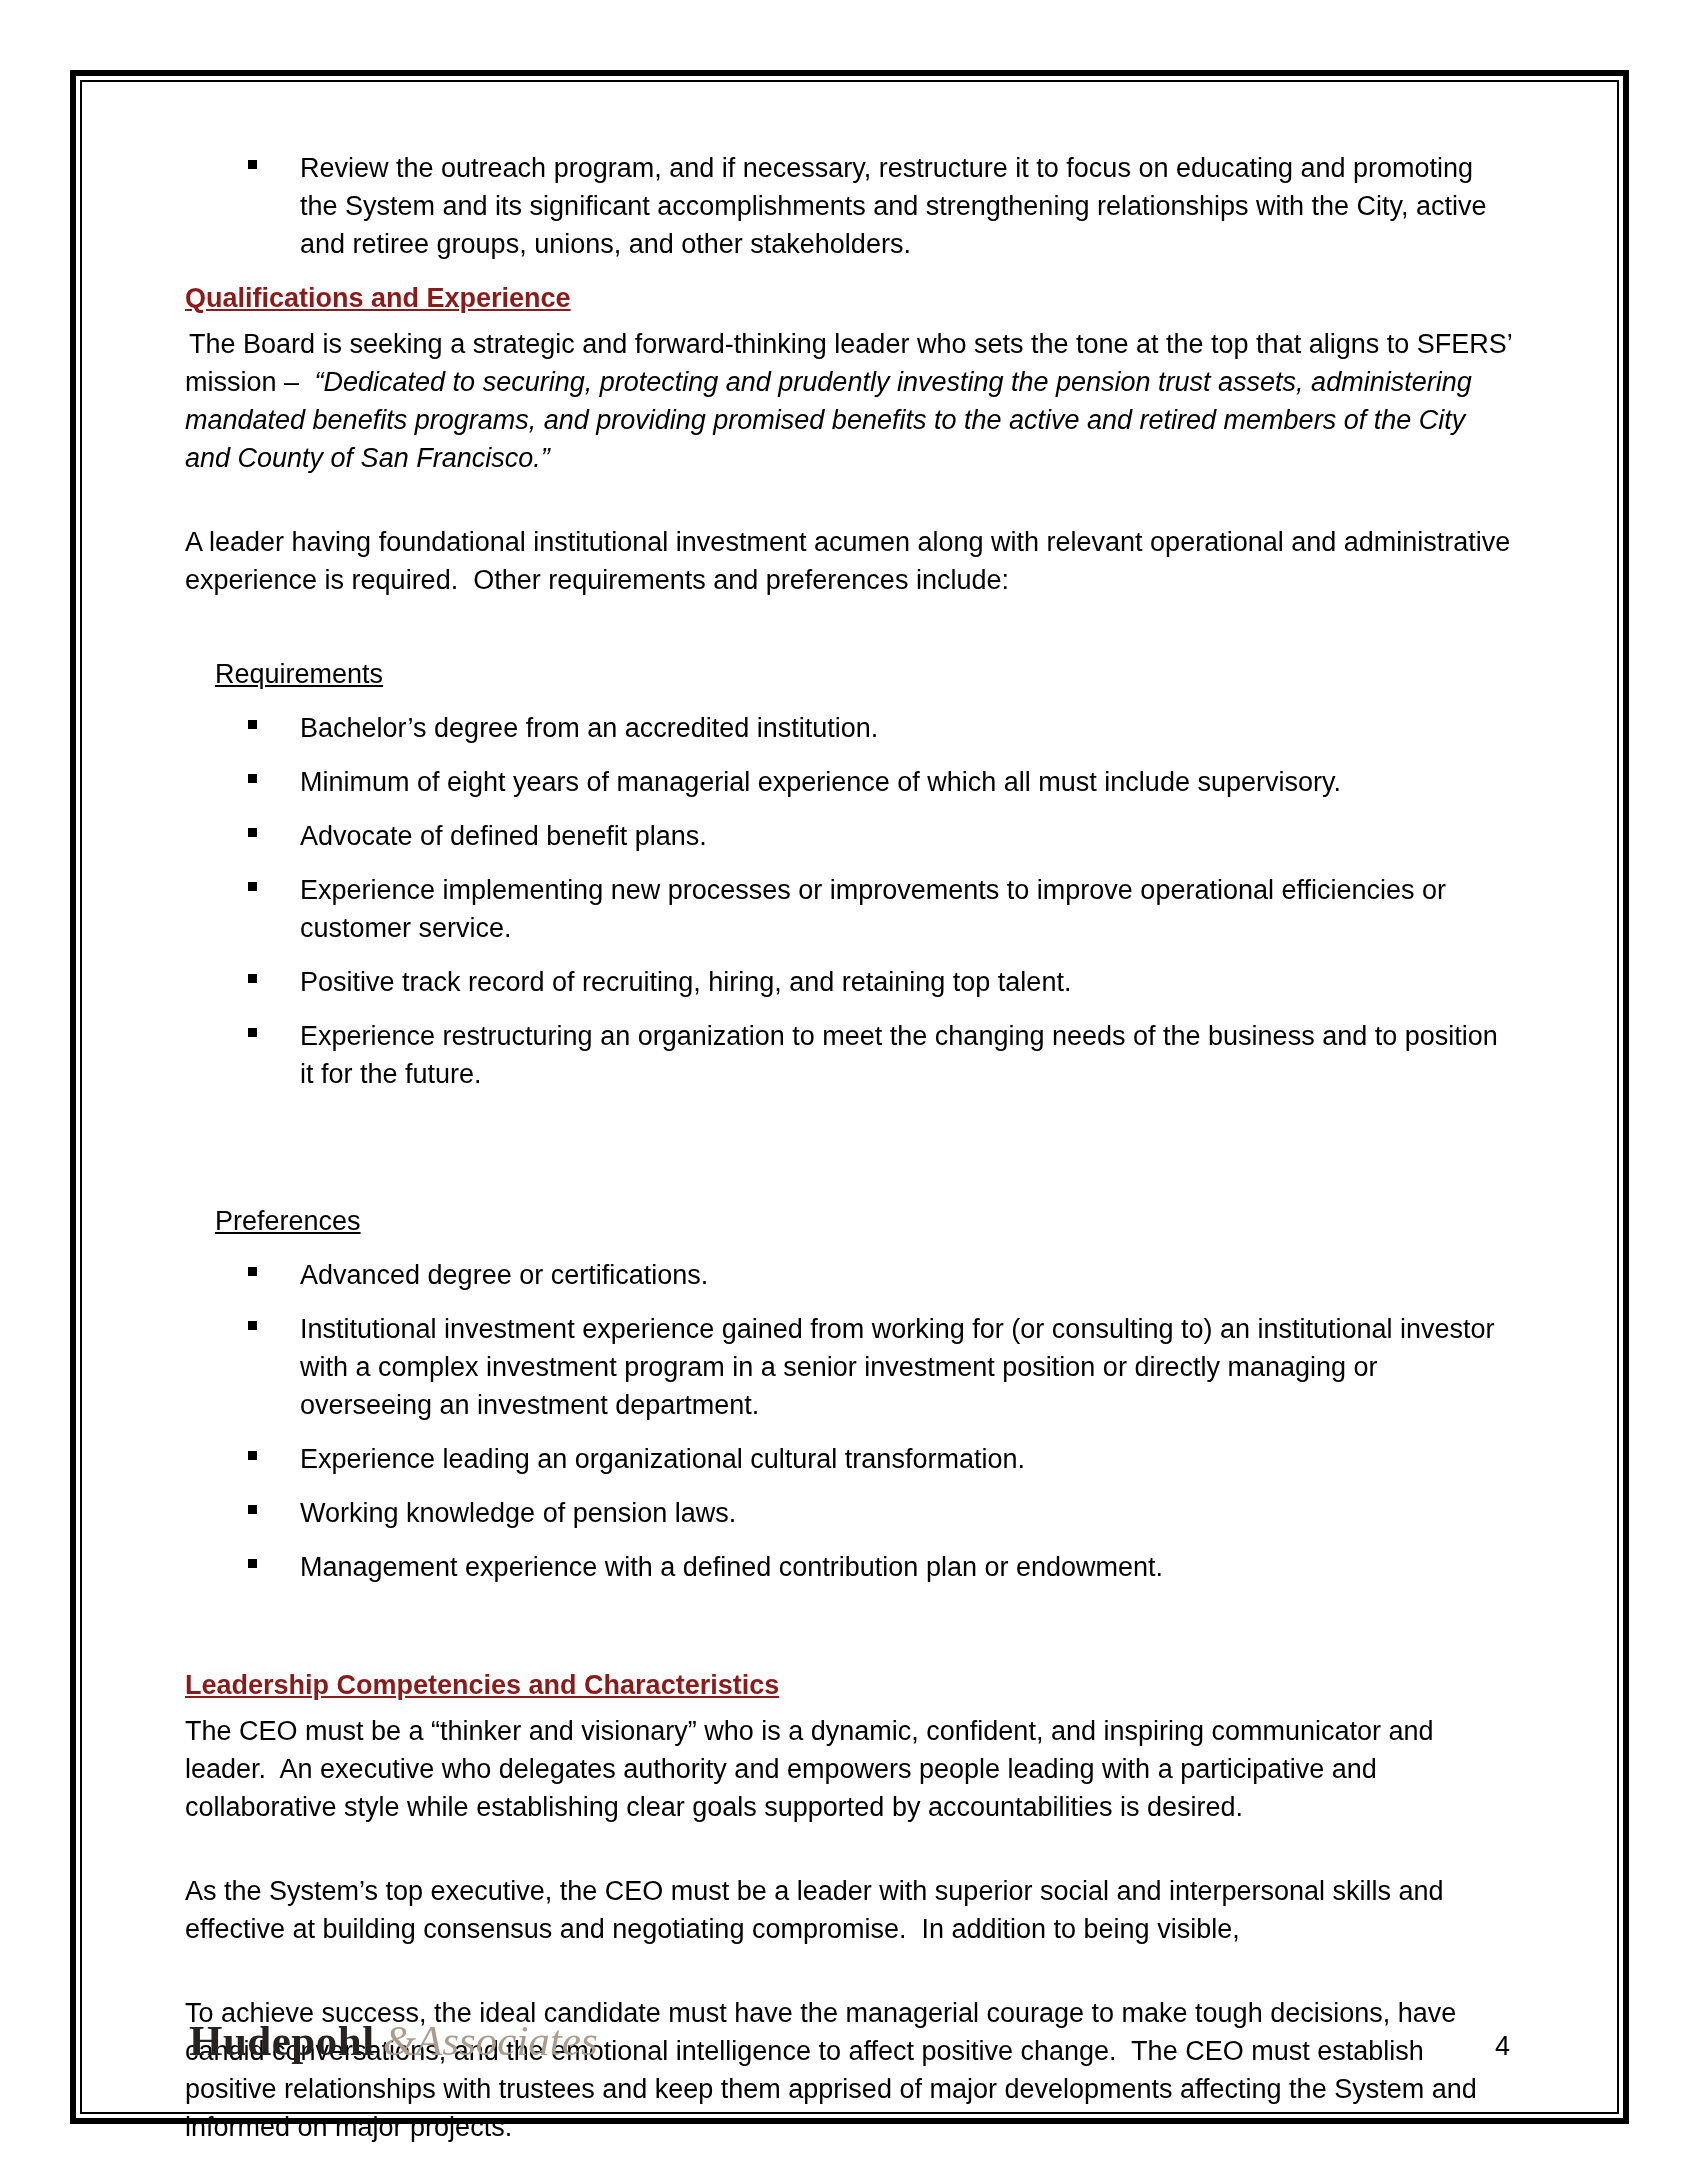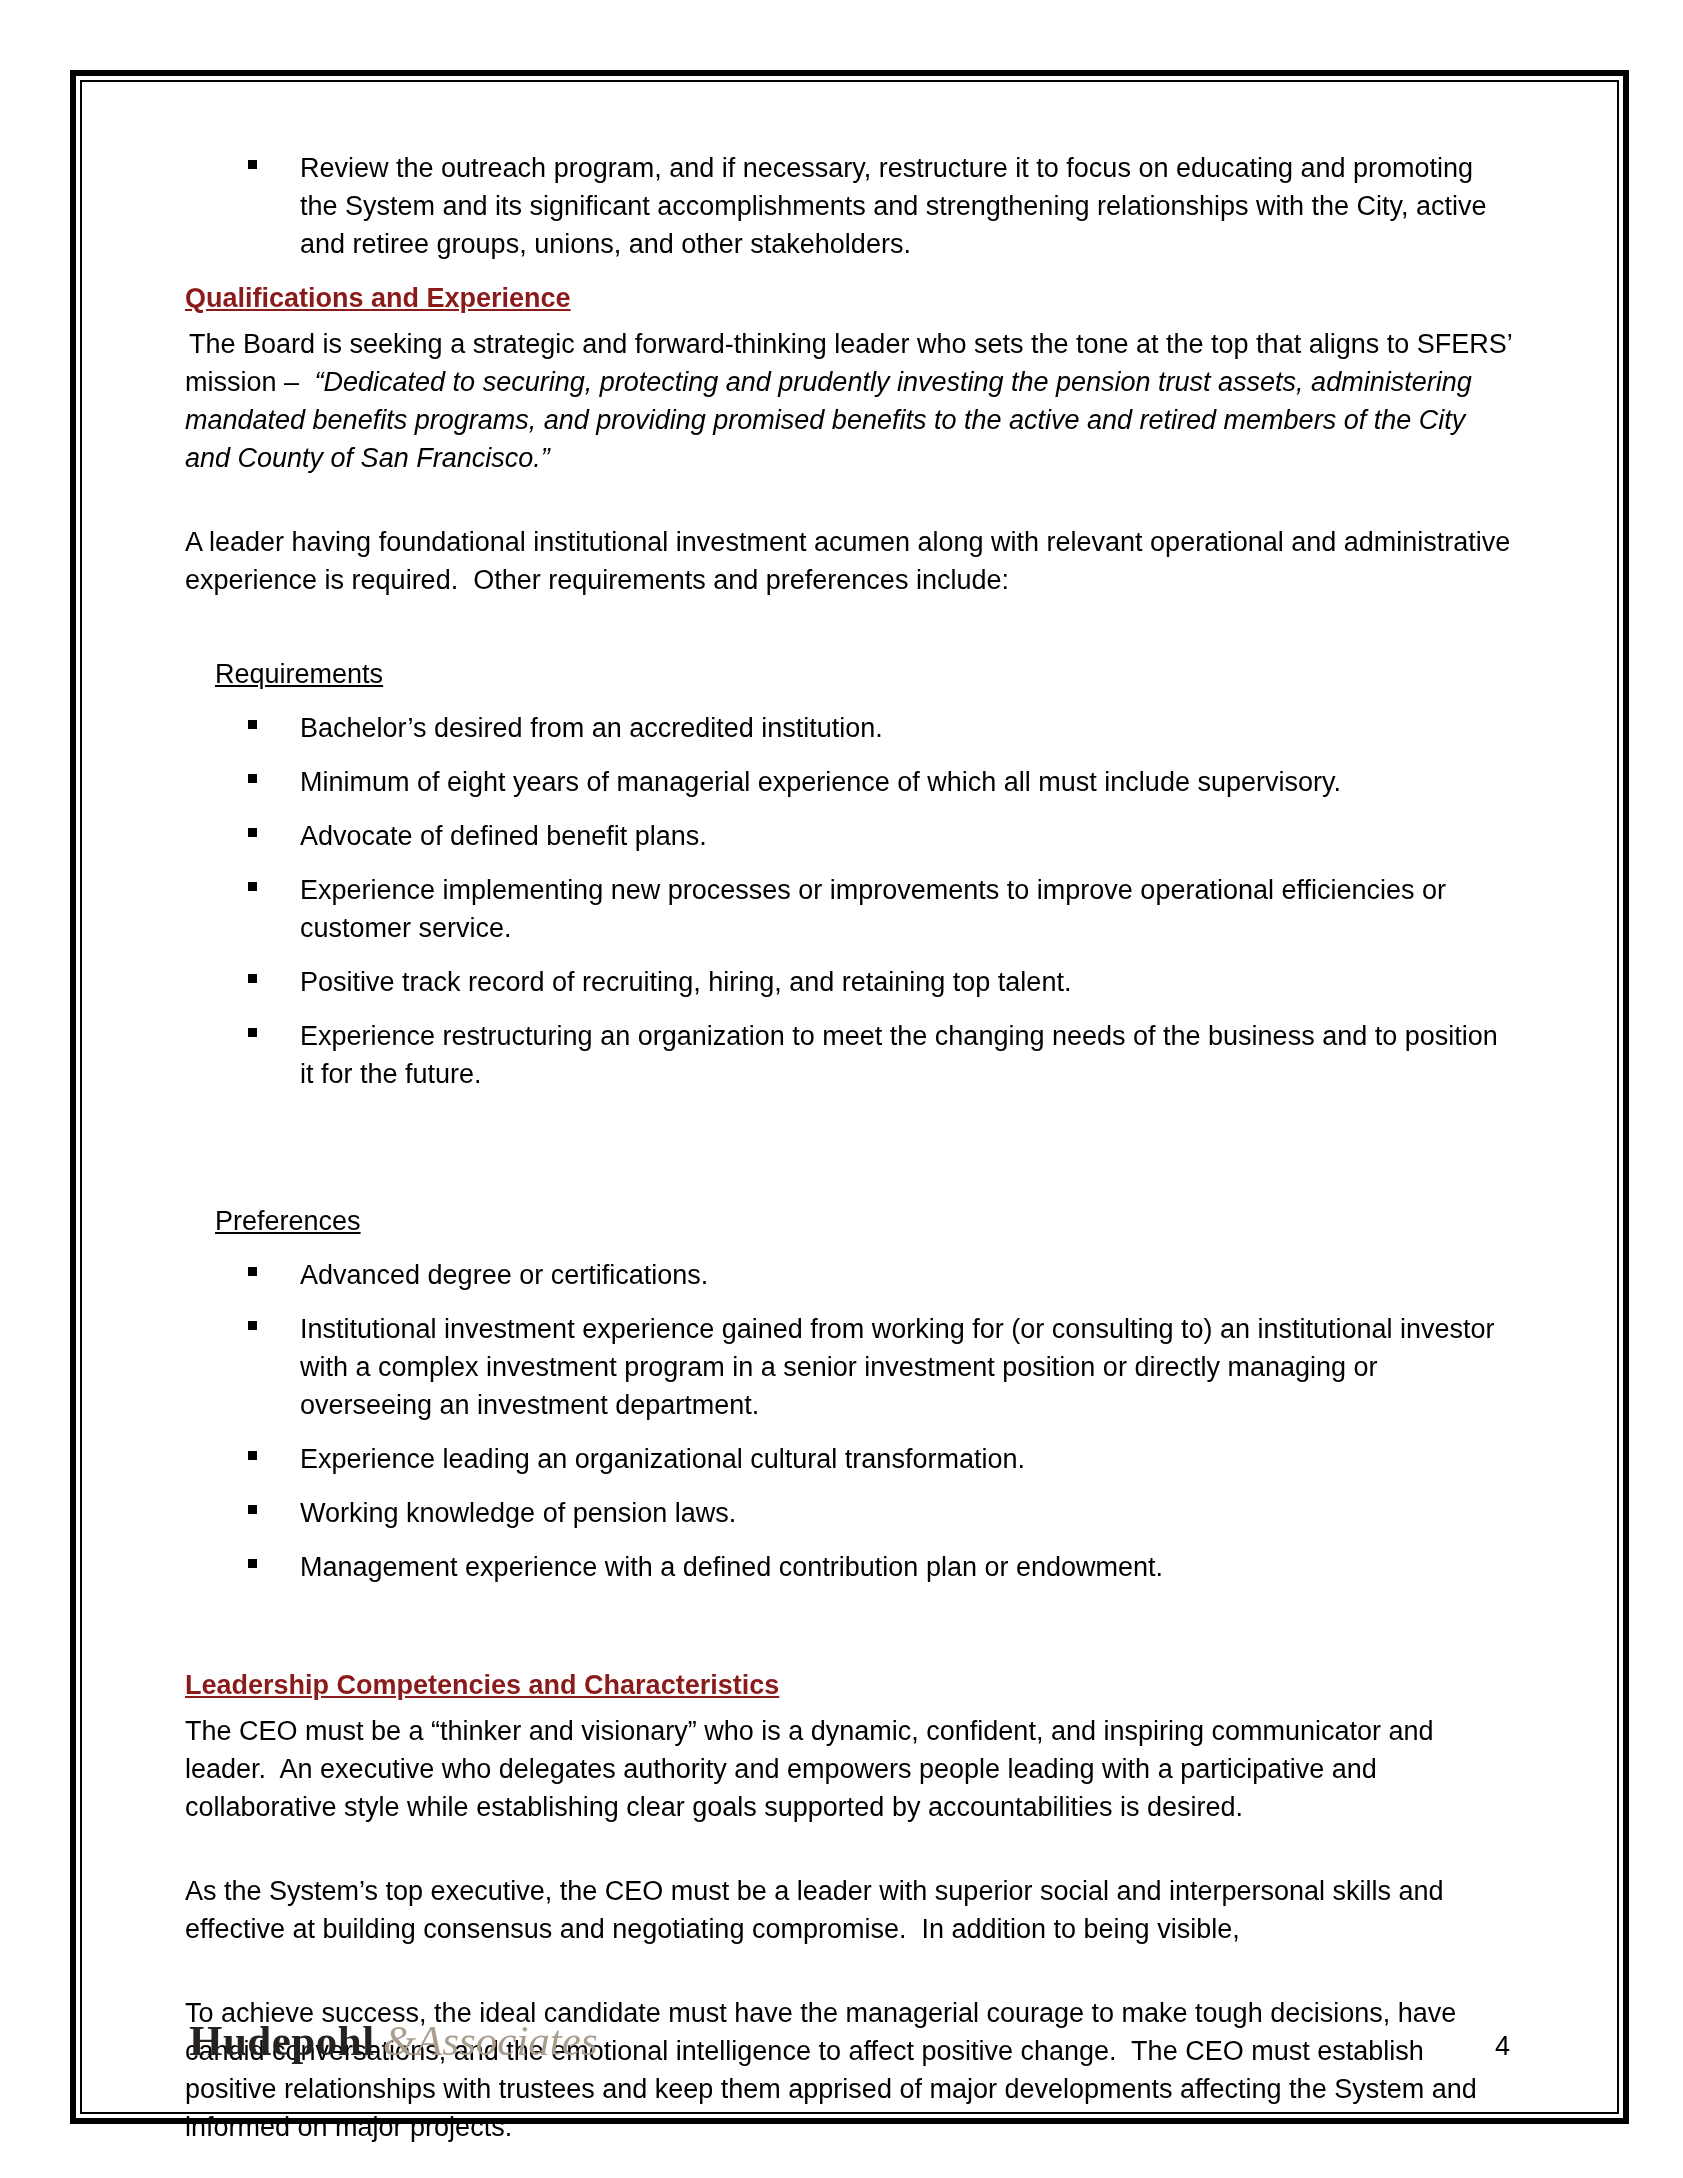--- a/index.html
+++ b/index.html
@@ -99,21 +99,21 @@
         <div class="para"><span>The Board is seeking a strategic and forward-thinking leader who sets the tone at the top that aligns to SFERS’ mission – </span><span class="italic">“Dedicated to securing, protecting and prudently investing the pension trust assets, administering mandated benefits programs, and providing promised benefits to the active and retired members of the City and County of San Francisco.”</span></div>
 
         <div class="para gap-sm">A leader having foundational institutional investment acumen along with relevant operational and administrative experience is required.  Other requirements and preferences include:</div>
 
         <div class="sub-heading">Requirements</div>
 
         <ul class="bullets">
 
             <li>
               <span class="bullet-sq"></span>
-              <span class="li-text">Bachelor’s desired from an accredited institution.</span>
+              <span class="li-text">Bachelor’s degree from an accredited institution.</span>
             </li>
 
             <li>
               <span class="bullet-sq"></span>
               <span class="li-text">Minimum of eight years of managerial experience of which all must include supervisory.</span>
             </li>
 
             <li>
               <span class="bullet-sq"></span>
               <span class="li-text">Advocate of defined benefit plans.</span>

